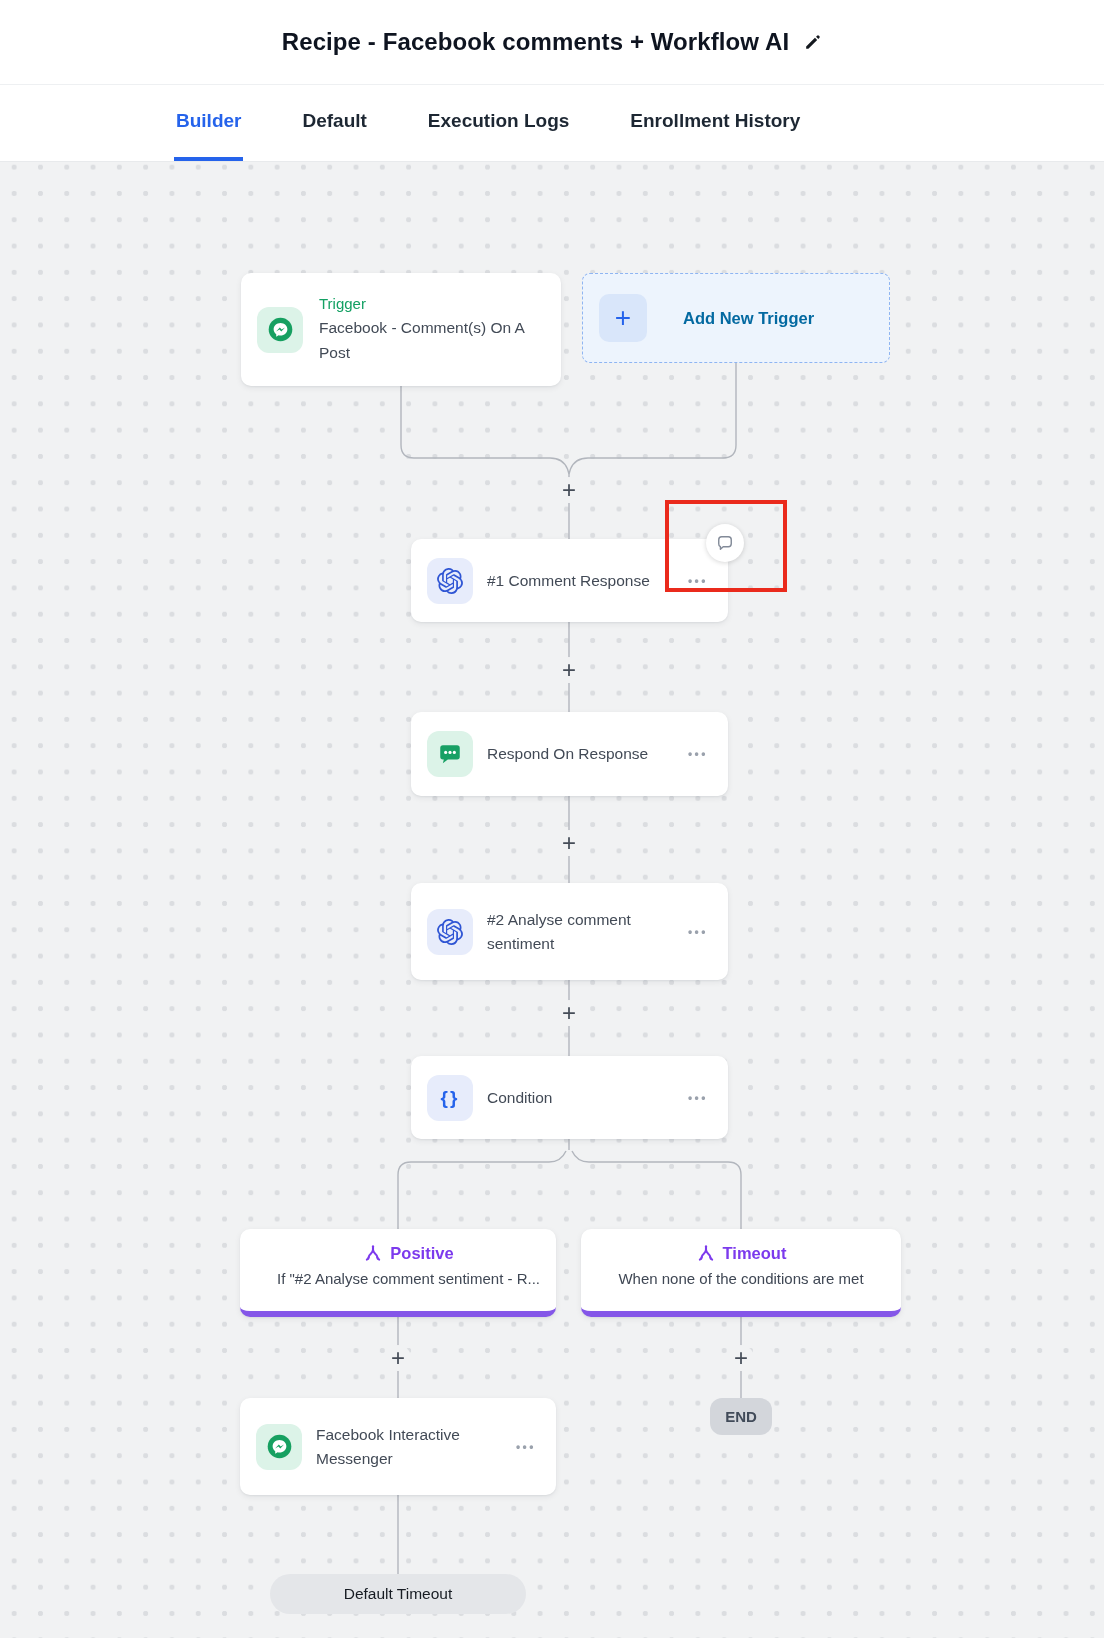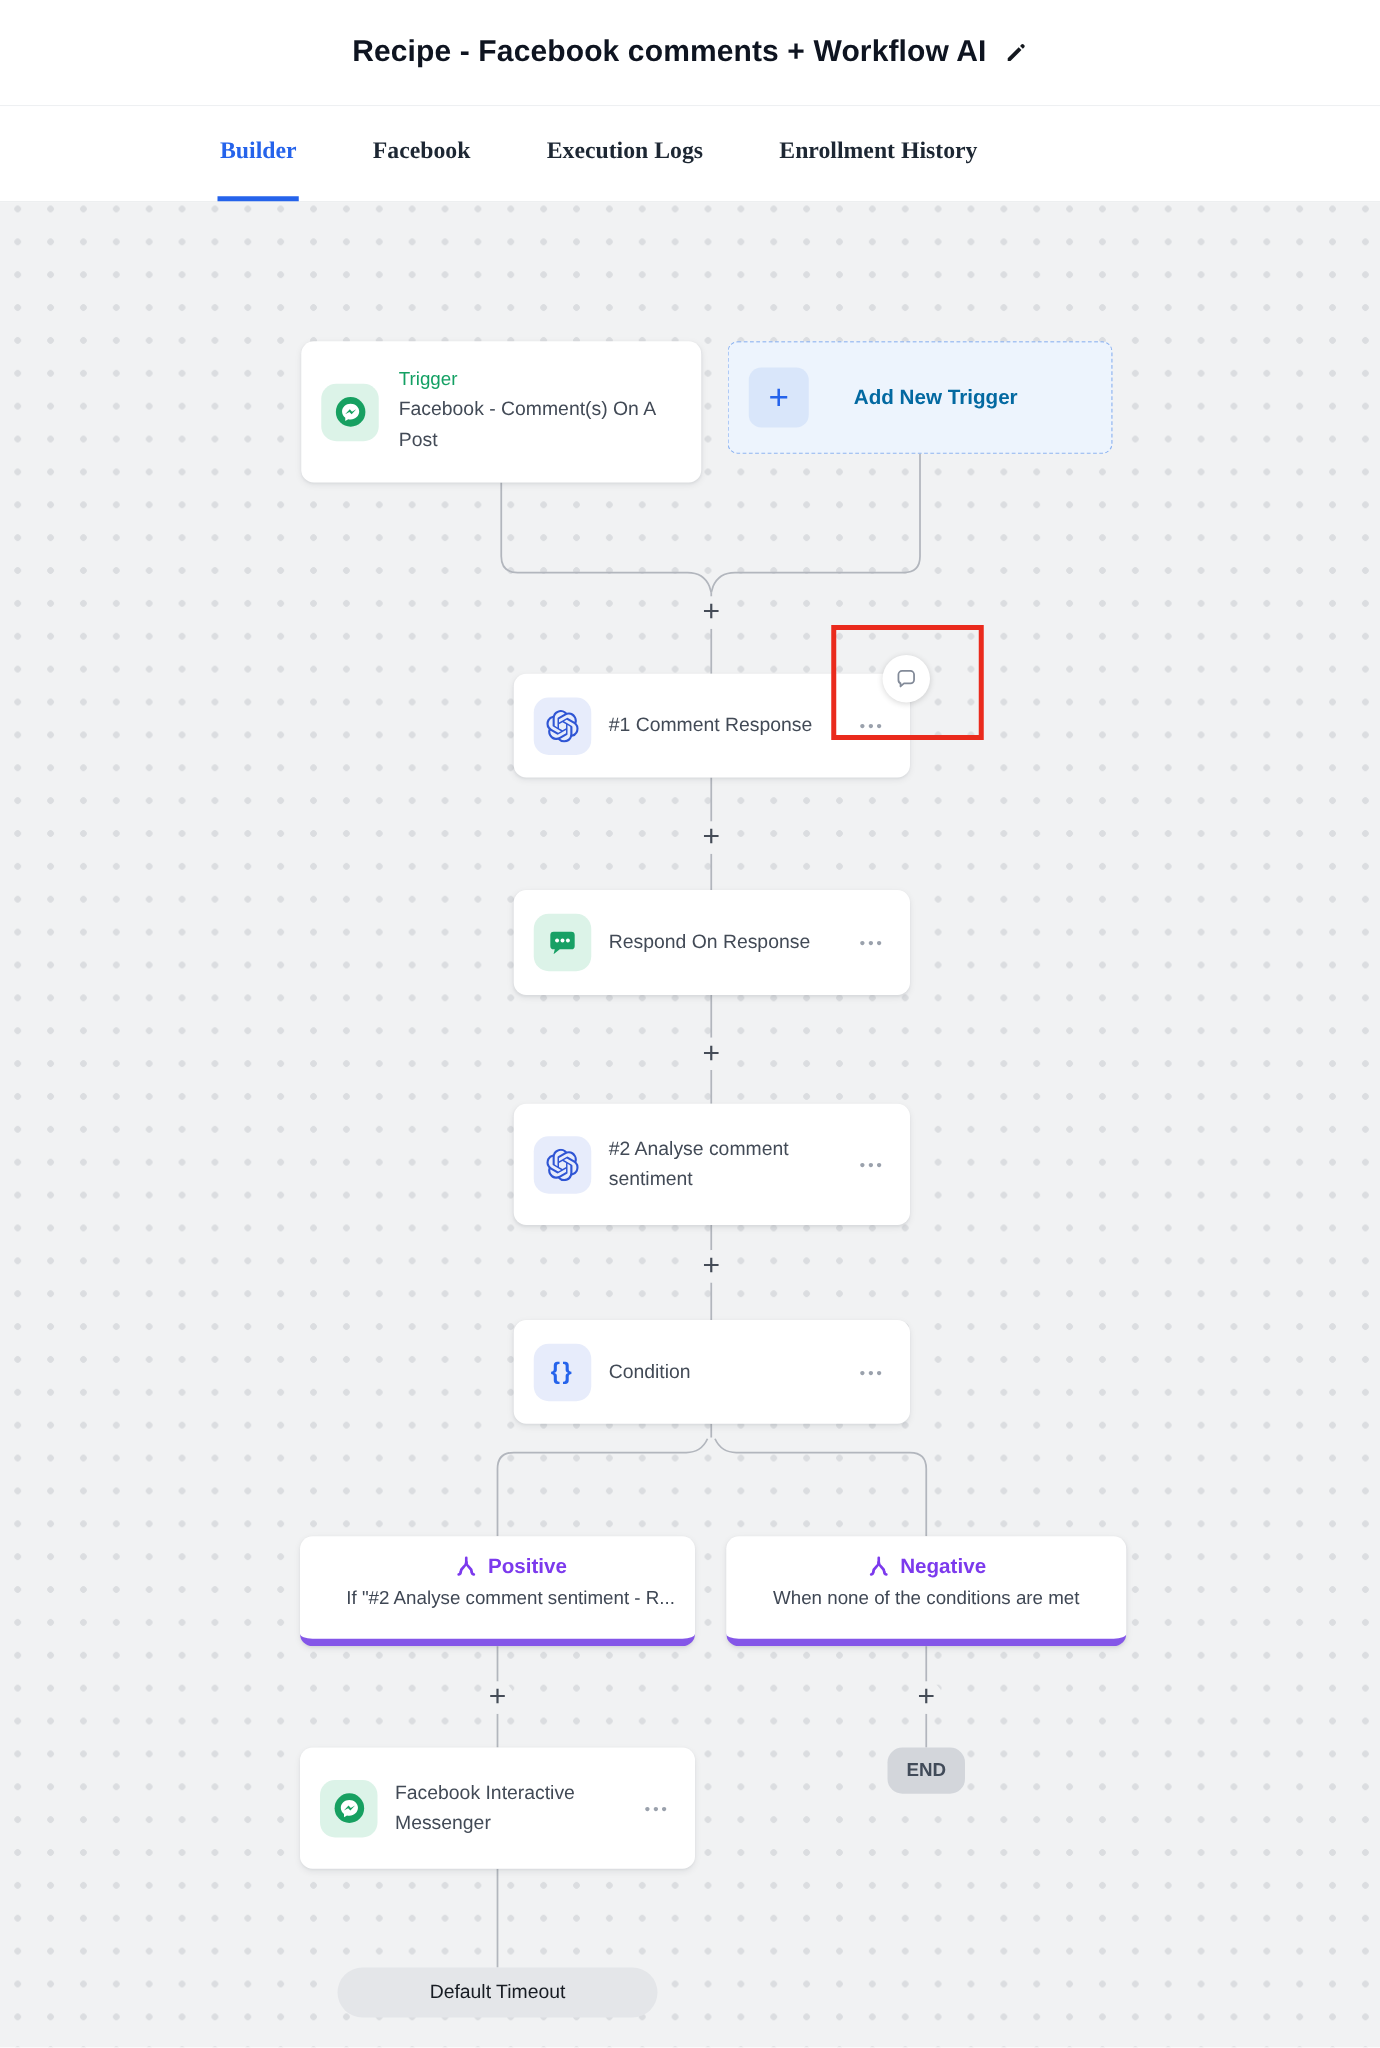--- a/index.html
+++ b/index.html
@@ -5,21 +5,21 @@
   * { margin:0; padding:0; box-sizing:border-box; }
   html,body { width:1104px; height:1638px; font-family:"Liberation Sans", sans-serif; background:#fff; }
 
   
   .header{ height:85px; background:#fff; display:flex; align-items:center; justify-content:center; gap:14px; border-bottom:1px solid #eef0f2;text-align:center; }
   .header .title{ font-size:24px; font-weight:700; color:#0e1420; letter-spacing:.1px; }
   .pencil-btn{ display:flex; align-items:center; cursor:pointer; }
 
   
   .tabs{ height:77px; background:#fff; display:flex; align-items:stretch; padding-left:174px; gap:57px; border-bottom:1px solid #e8eaec; }
-  .tab{ display:flex; align-items:center; font-size:19px; font-weight:600; color:#1d2733; border-bottom:4px solid transparent; padding:0 2px; cursor:pointer;font-family:Liberation Serif, serif; }
+  .tab{ display:flex; align-items:center; font-size:19px; font-weight:600; color:#1d2733; border-bottom:4px solid transparent; padding:0 2px; cursor:pointer; }
   .tab.active{ color:#2563eb; border-bottom-color:#2563eb; }
 
   
   .canvas{ position:relative; width:1104px; height:1476px; background-color:#f1f2f3;
     background-image:radial-gradient(circle, #dbdde0 2.4px, rgba(219,221,224,0) 2.9px);
     background-size:26.3px 26.3px; background-position:1px -8px; overflow:hidden; }
   .wires{ position:absolute; left:0; top:0; z-index:0; }
 
   .card{ position:absolute; background:#fff; border-radius:10px; box-shadow:0 1px 2px rgba(16,24,40,.05), 0 2px 6px rgba(16,24,40,.07); z-index:1; }
   .node{ display:flex; align-items:center; padding-left:16px; cursor:pointer; }
@@ -66,21 +66,21 @@
   <span class="title">Recipe - Facebook comments + Workflow AI</span>
   <span class="pencil-btn">
     <svg width="19" height="19" viewBox="0 0 24 24">
       <path d="M4 17.2 15.1 6.1l2.8 2.8L6.8 20H4v-2.8zM16.5 4.7l1.3-1.3a1.6 1.6 0 0 1 2.3 0l.5.5a1.6 1.6 0 0 1 0 2.3l-1.3 1.3-2.8-2.8z" fill="#14181e"></path>
     </svg>
   </span>
 </div>
 
 <div class="tabs">
   <div class="tab active">Builder</div>
-  <div class="tab">Facebook</div>
+  <div class="tab">Default</div>
   <div class="tab">Execution Logs</div>
   <div class="tab">Enrollment History</div>
 </div>
 
 <div class="canvas">
 
   <svg class="wires" width="1104" height="1476" viewBox="0 0 1104 1476">
     <g fill="none" stroke="#b2b6bd" stroke-width="1.4">
       <path d="M401,224 V283 Q401,296 414,296 H550 Q563,296 567.5,307 L569,312"></path>
       <path d="M736,201 V283 Q736,296 723,296 H588 Q575,296 570.5,307 L569,312"></path>
@@ -196,21 +196,21 @@
     <div class="branch-head">
       <svg width="20" height="20" viewBox="0 0 20 20">
         <g fill="none" stroke="#7c3aed" stroke-width="2.1" stroke-linecap="round">
           <path d="M10 3.2 V6.8"></path>
           <path d="M10 6.8 C10 11, 5.6 10.4, 5.6 14.6"></path>
           <path d="M10 6.8 C10 11, 14.4 10.4, 14.4 14.6"></path>
           <path d="M5.6 14.6 c0 1.3 -1 1.8 -1.7 2"></path>
           <path d="M14.4 14.6 c0 1.3 1 1.8 1.7 2"></path>
         </g>
       </svg>
-      <span class="branch-name">Negative</span>
+      <span class="branch-name">Timeout</span>
     </div>
     <div class="branch-cond">When none of the conditions are met</div>
   </div>
 
   <div class="card node" style="left:240px; top:1236px; width:316px; height:97px;">
     <div class="tile mint">
       <svg width="27" height="27" viewBox="0 0 24 24">
         <circle cx="12" cy="12" r="10.5" fill="#17a061"></circle>
         <path d="M12 6.2c-3.4 0-6.1 2.5-6.1 5.6 0 1.8.9 3.4 2.3 4.4v2.2l2.1-1.2c.5.1 1.1.2 1.7.2 3.4 0 6.1-2.5 6.1-5.6S15.4 6.2 12 6.2zm.7 7.5-1.6-1.7-3 1.7 3.3-3.5 1.6 1.7 3-1.7-3.3 3.5z" fill="#fff"></path>
       </svg>

